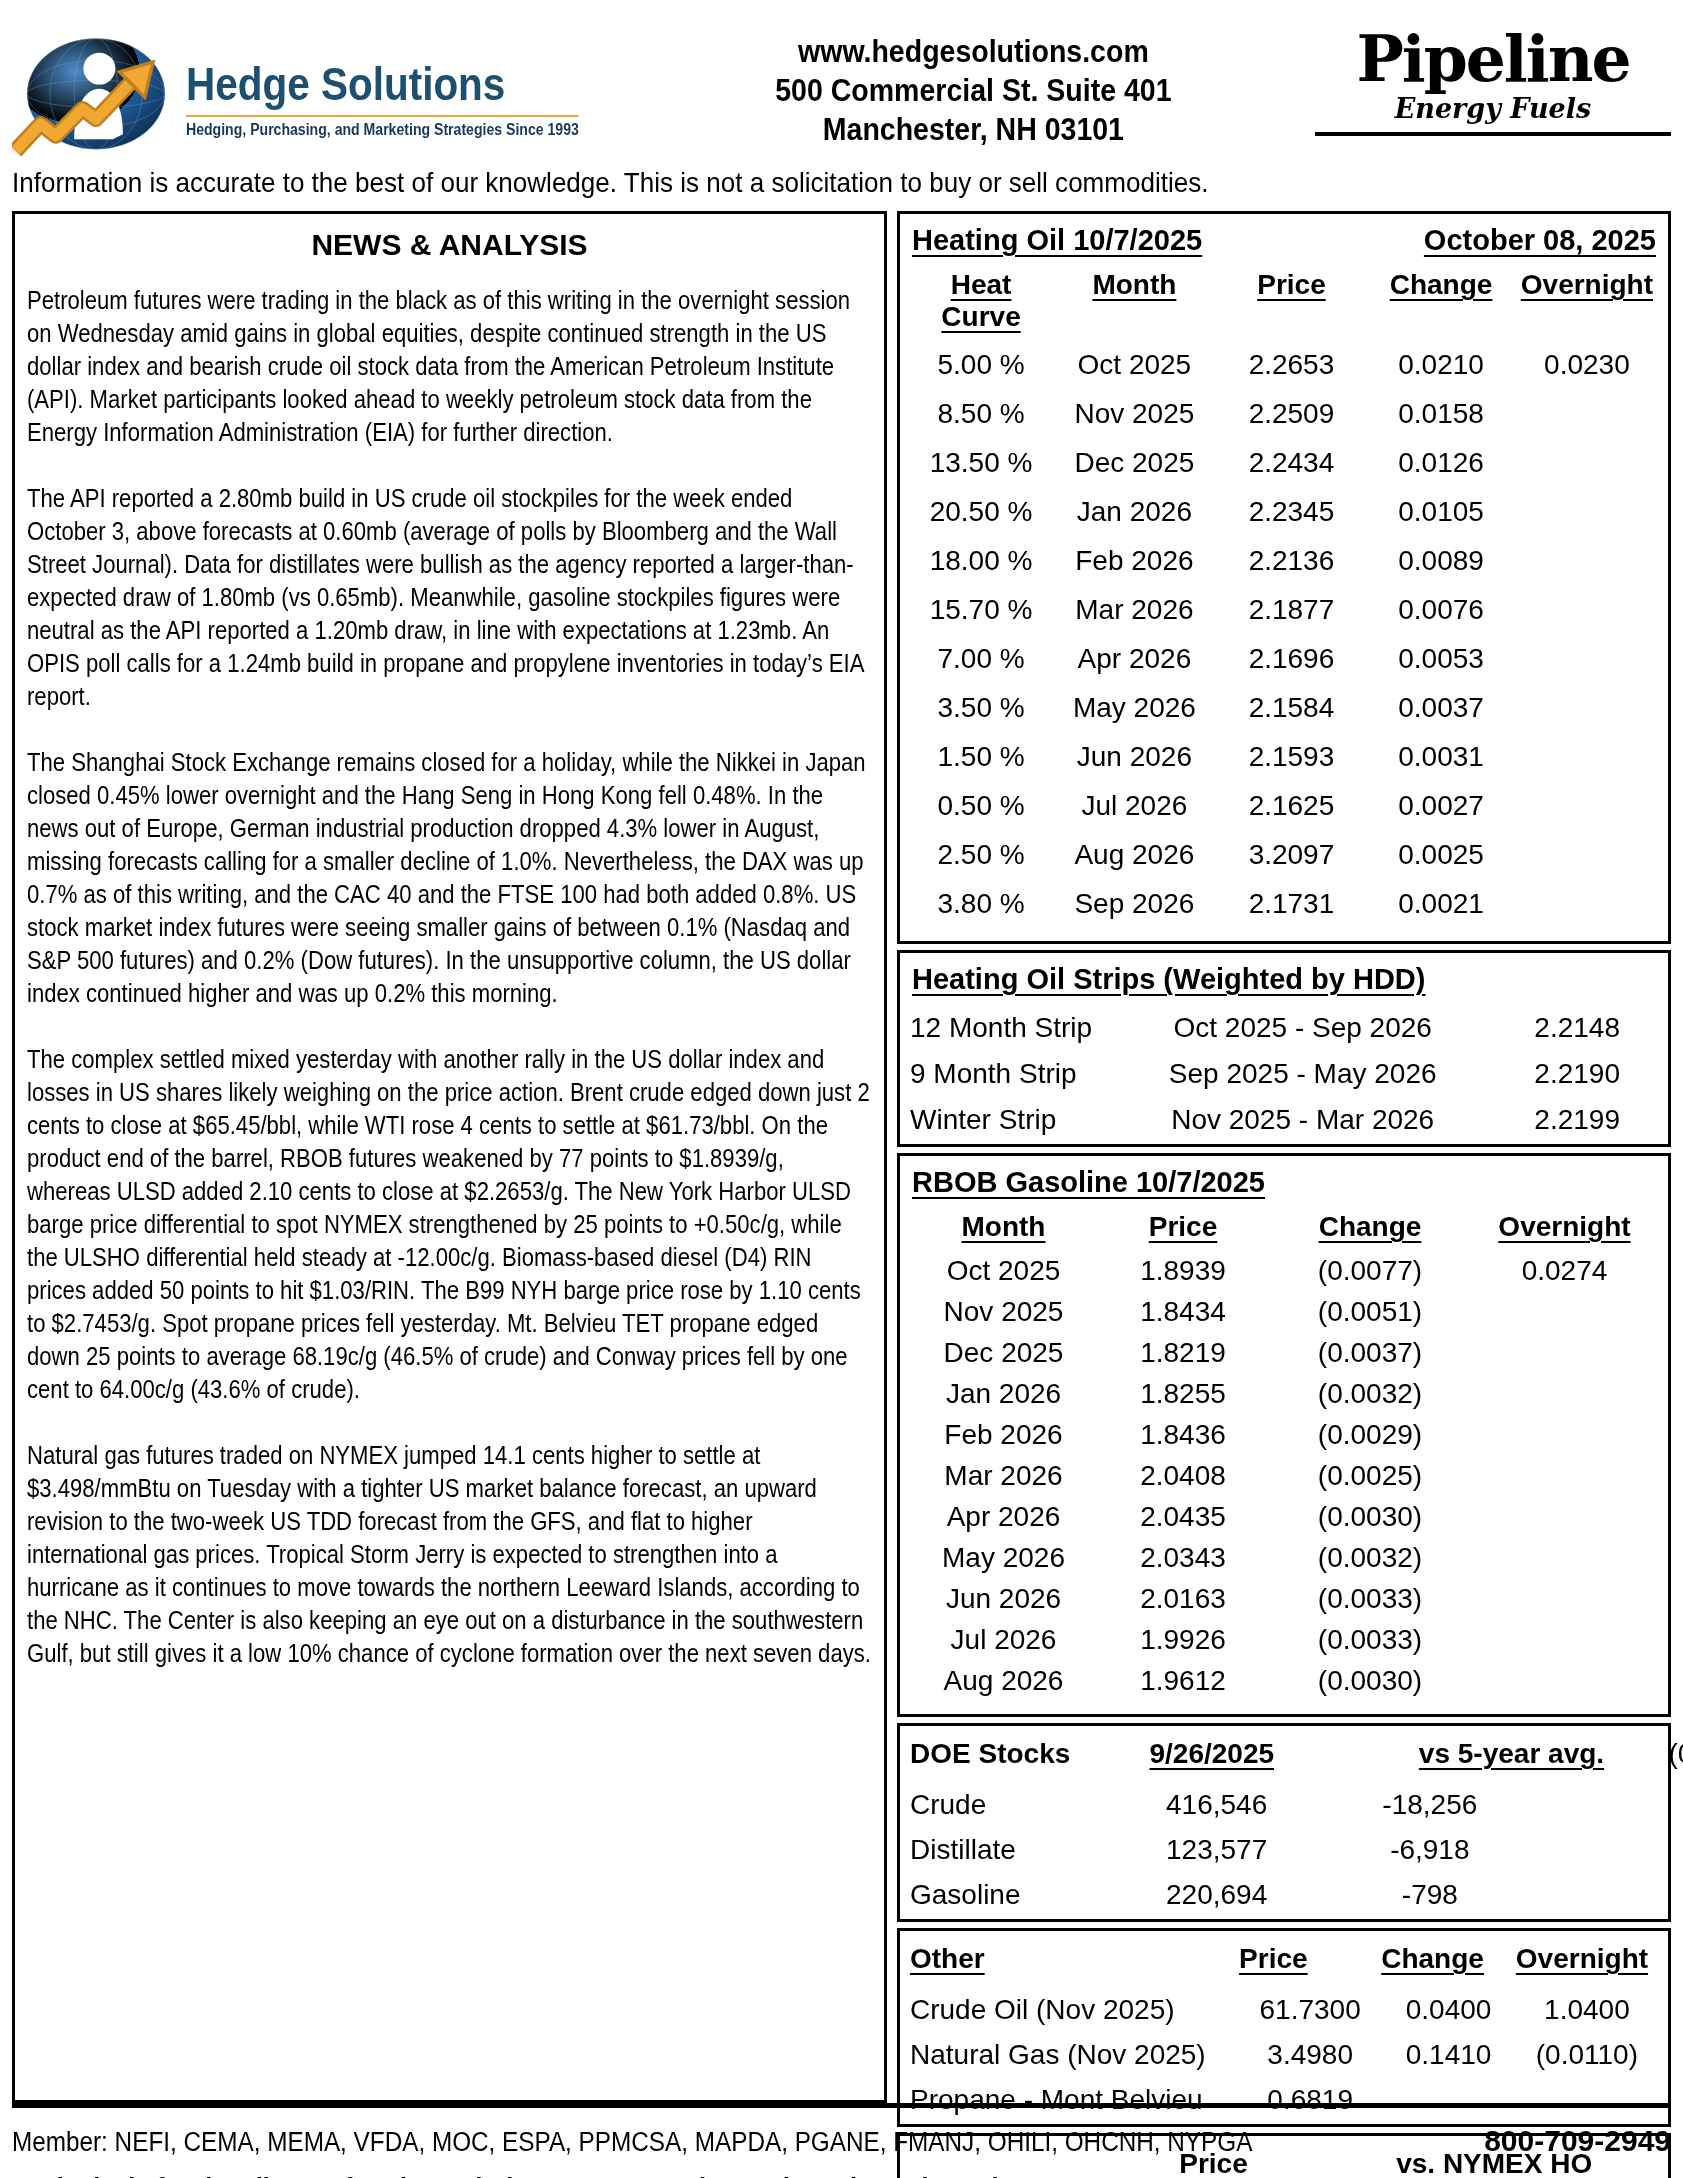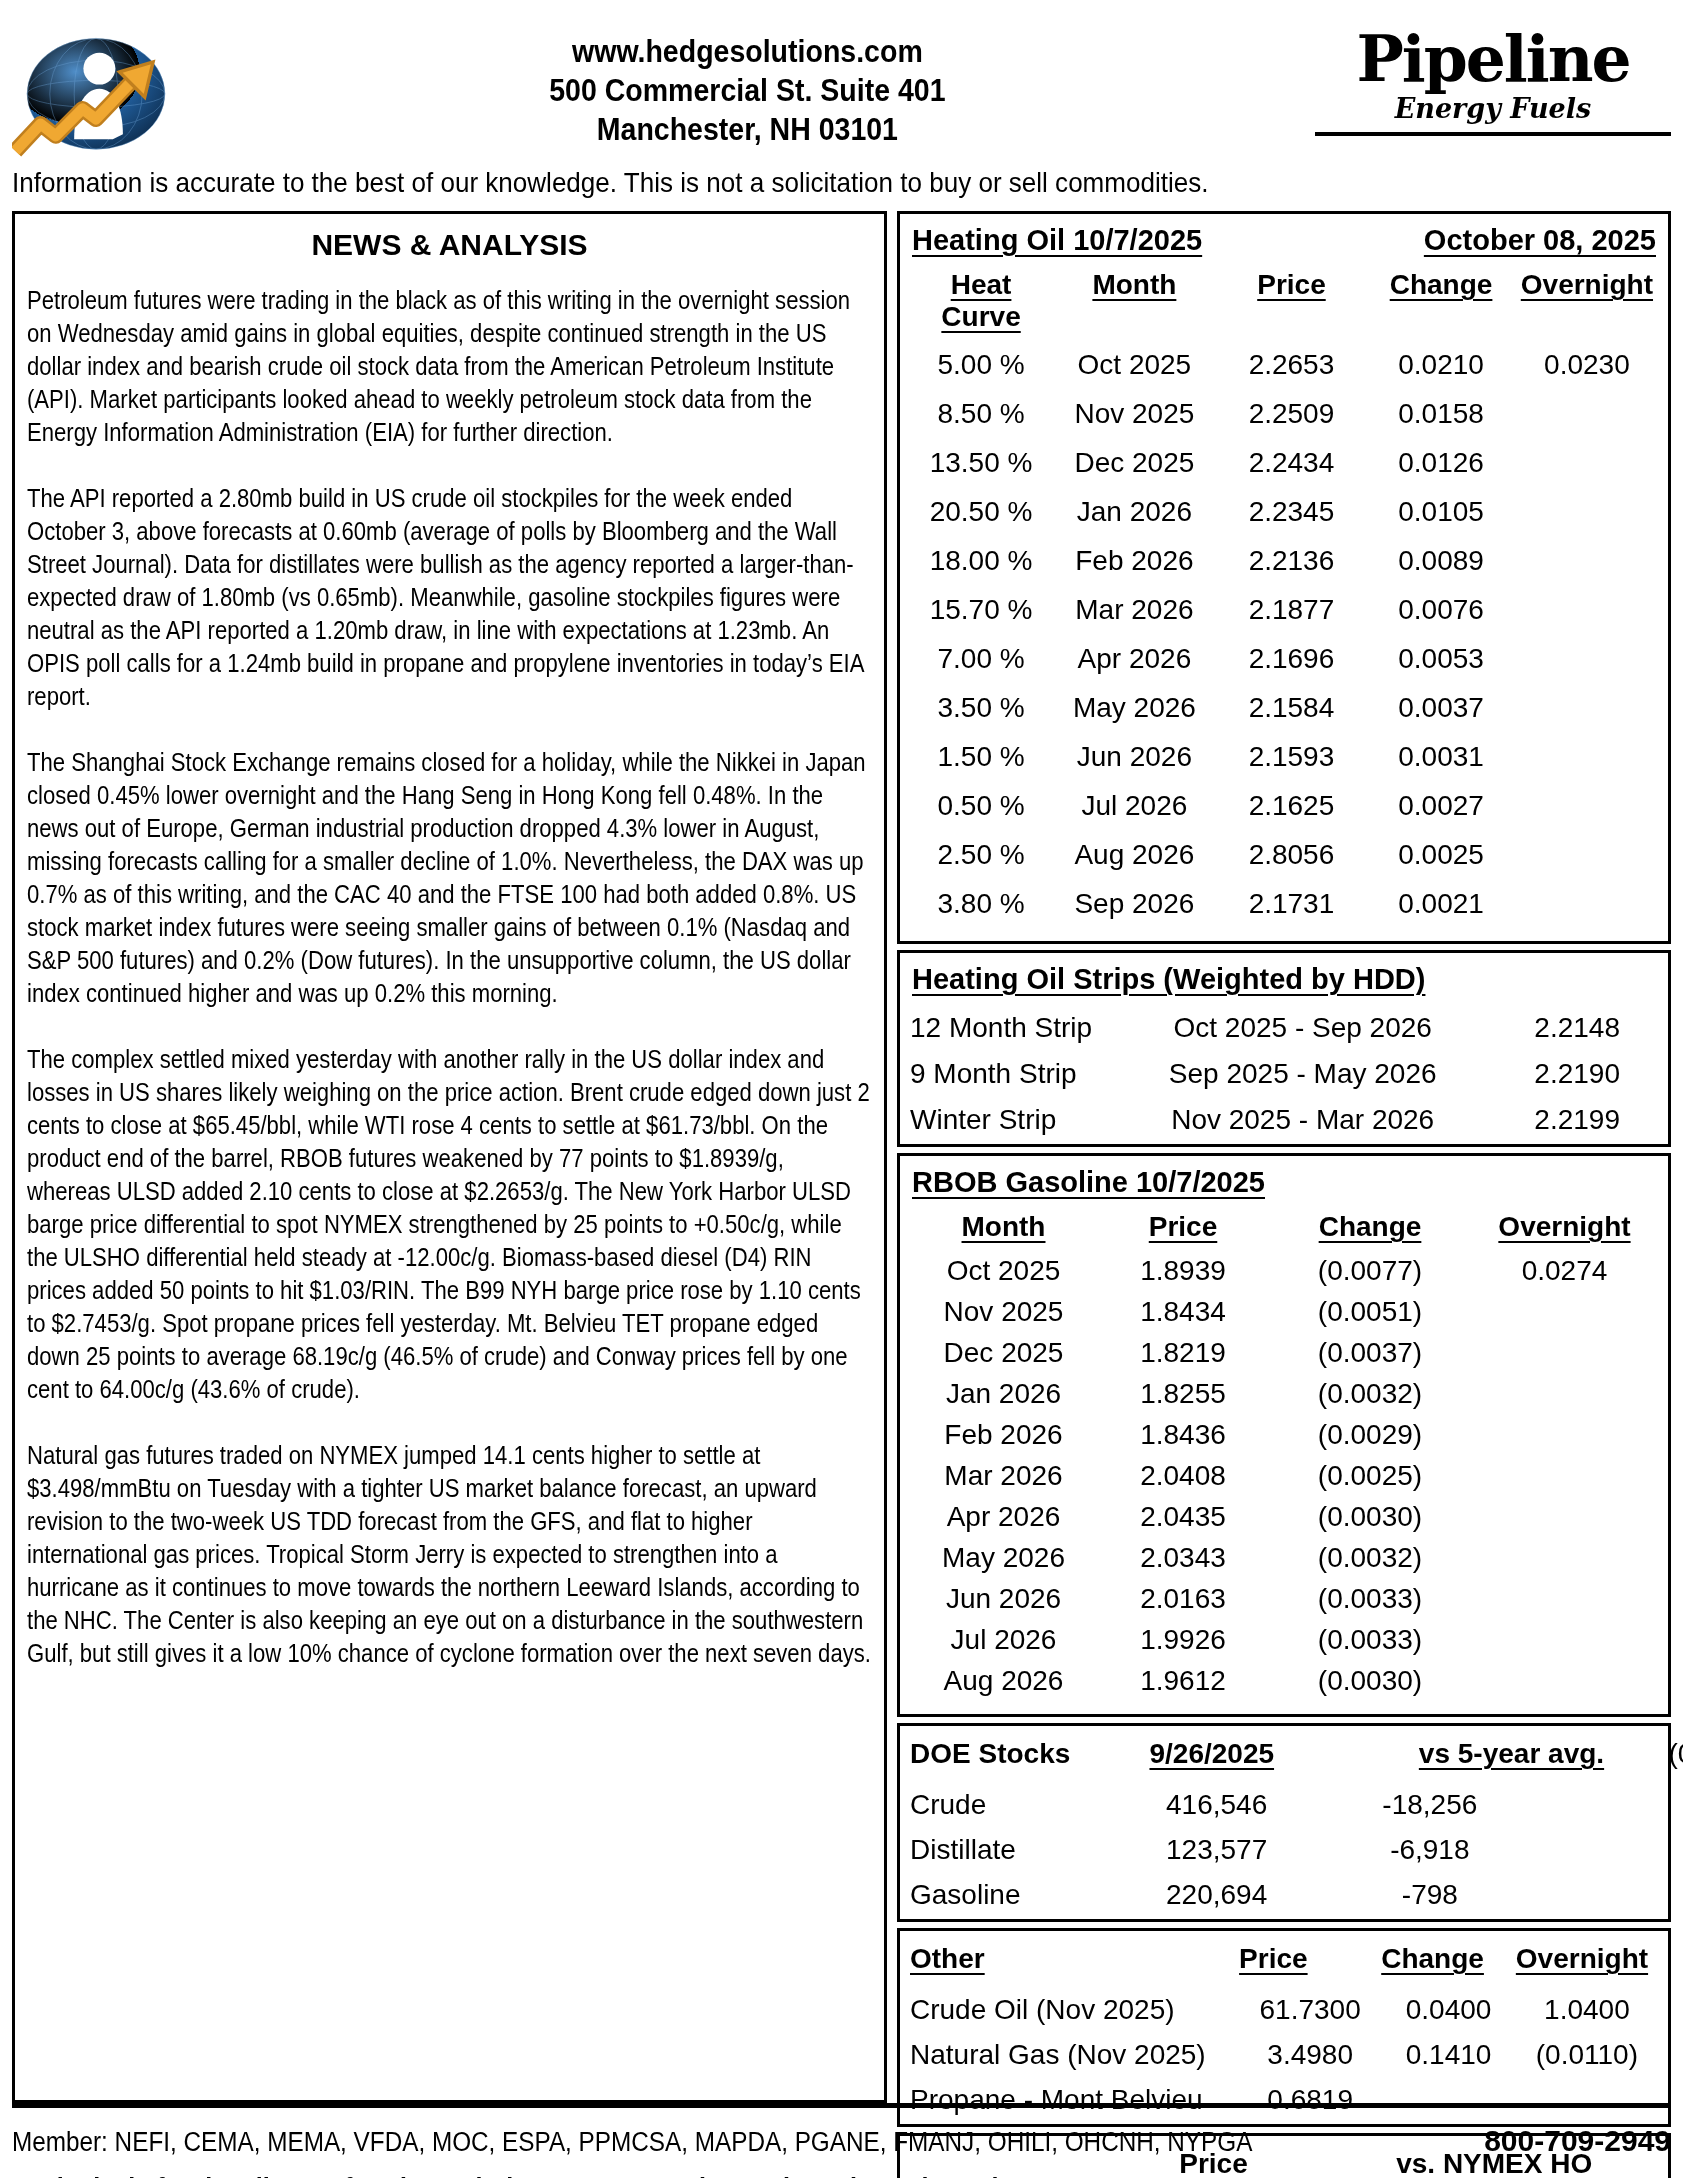--- a/index.html
+++ b/index.html
@@ -115,20 +115,24 @@
           <ellipse cx="100" cy="78" rx="82" ry="40"></ellipse>
           <ellipse cx="100" cy="78" rx="82" ry="16"></ellipse>
         </g>
         <circle cx="104" cy="48" r="19" fill="#fff"></circle>
         <path d="M74,132 C74,95 86,72 104,72 C122,72 132,95 132,126 L120,132 Z" fill="#fff"></path>
         <path d="M4,146 L34,114 L52,128 L84,96 L100,108 L142,64" fill="none" stroke="#c07f1e" stroke-width="19" stroke-linejoin="round"></path>
         <path d="M4,146 L34,114 L52,128 L84,96 L100,108 L142,64" fill="none" stroke="#f0a832" stroke-width="13" stroke-linejoin="round"></path>
         <polygon points="128,52 168,40 158,82" fill="#f0a832" stroke="#c07f1e" stroke-width="4"></polygon>
       </svg>
     </span>
+    <span class="brand-text">
+      <span class="brand-name">Hedge Solutions</span>
+      <span class="brand-tagline">Hedging, Purchasing, and Marketing Strategies Since 1993</span>
+    </span>
   </div>
   <div class="address">
     <div>www.hedgesolutions.com</div>
     <div>500 Commercial St. Suite 401</div>
     <div>Manchester, NH 03101</div>
   </div>
   <div class="pipeline">
     <div class="pipeline-name">Pipeline</div>
     <div class="pipeline-sub">Energy Fuels</div>
     <div class="pipeline-rule"></div>
@@ -231,21 +235,21 @@
           <div class="t-row">
             <span>0.50 %</span>
             <span>Jul 2026</span>
             <span>2.1625</span>
             <span>0.0027</span>
             <span></span>
           </div>
           <div class="t-row">
             <span>2.50 %</span>
             <span>Aug 2026</span>
-            <span>2.8056</span>
+            <span>3.2097</span>
             <span>0.0025</span>
             <span></span>
           </div>
           <div class="t-row">
             <span>3.80 %</span>
             <span>Sep 2026</span>
             <span>2.1731</span>
             <span>0.0021</span>
             <span></span>
           </div>

